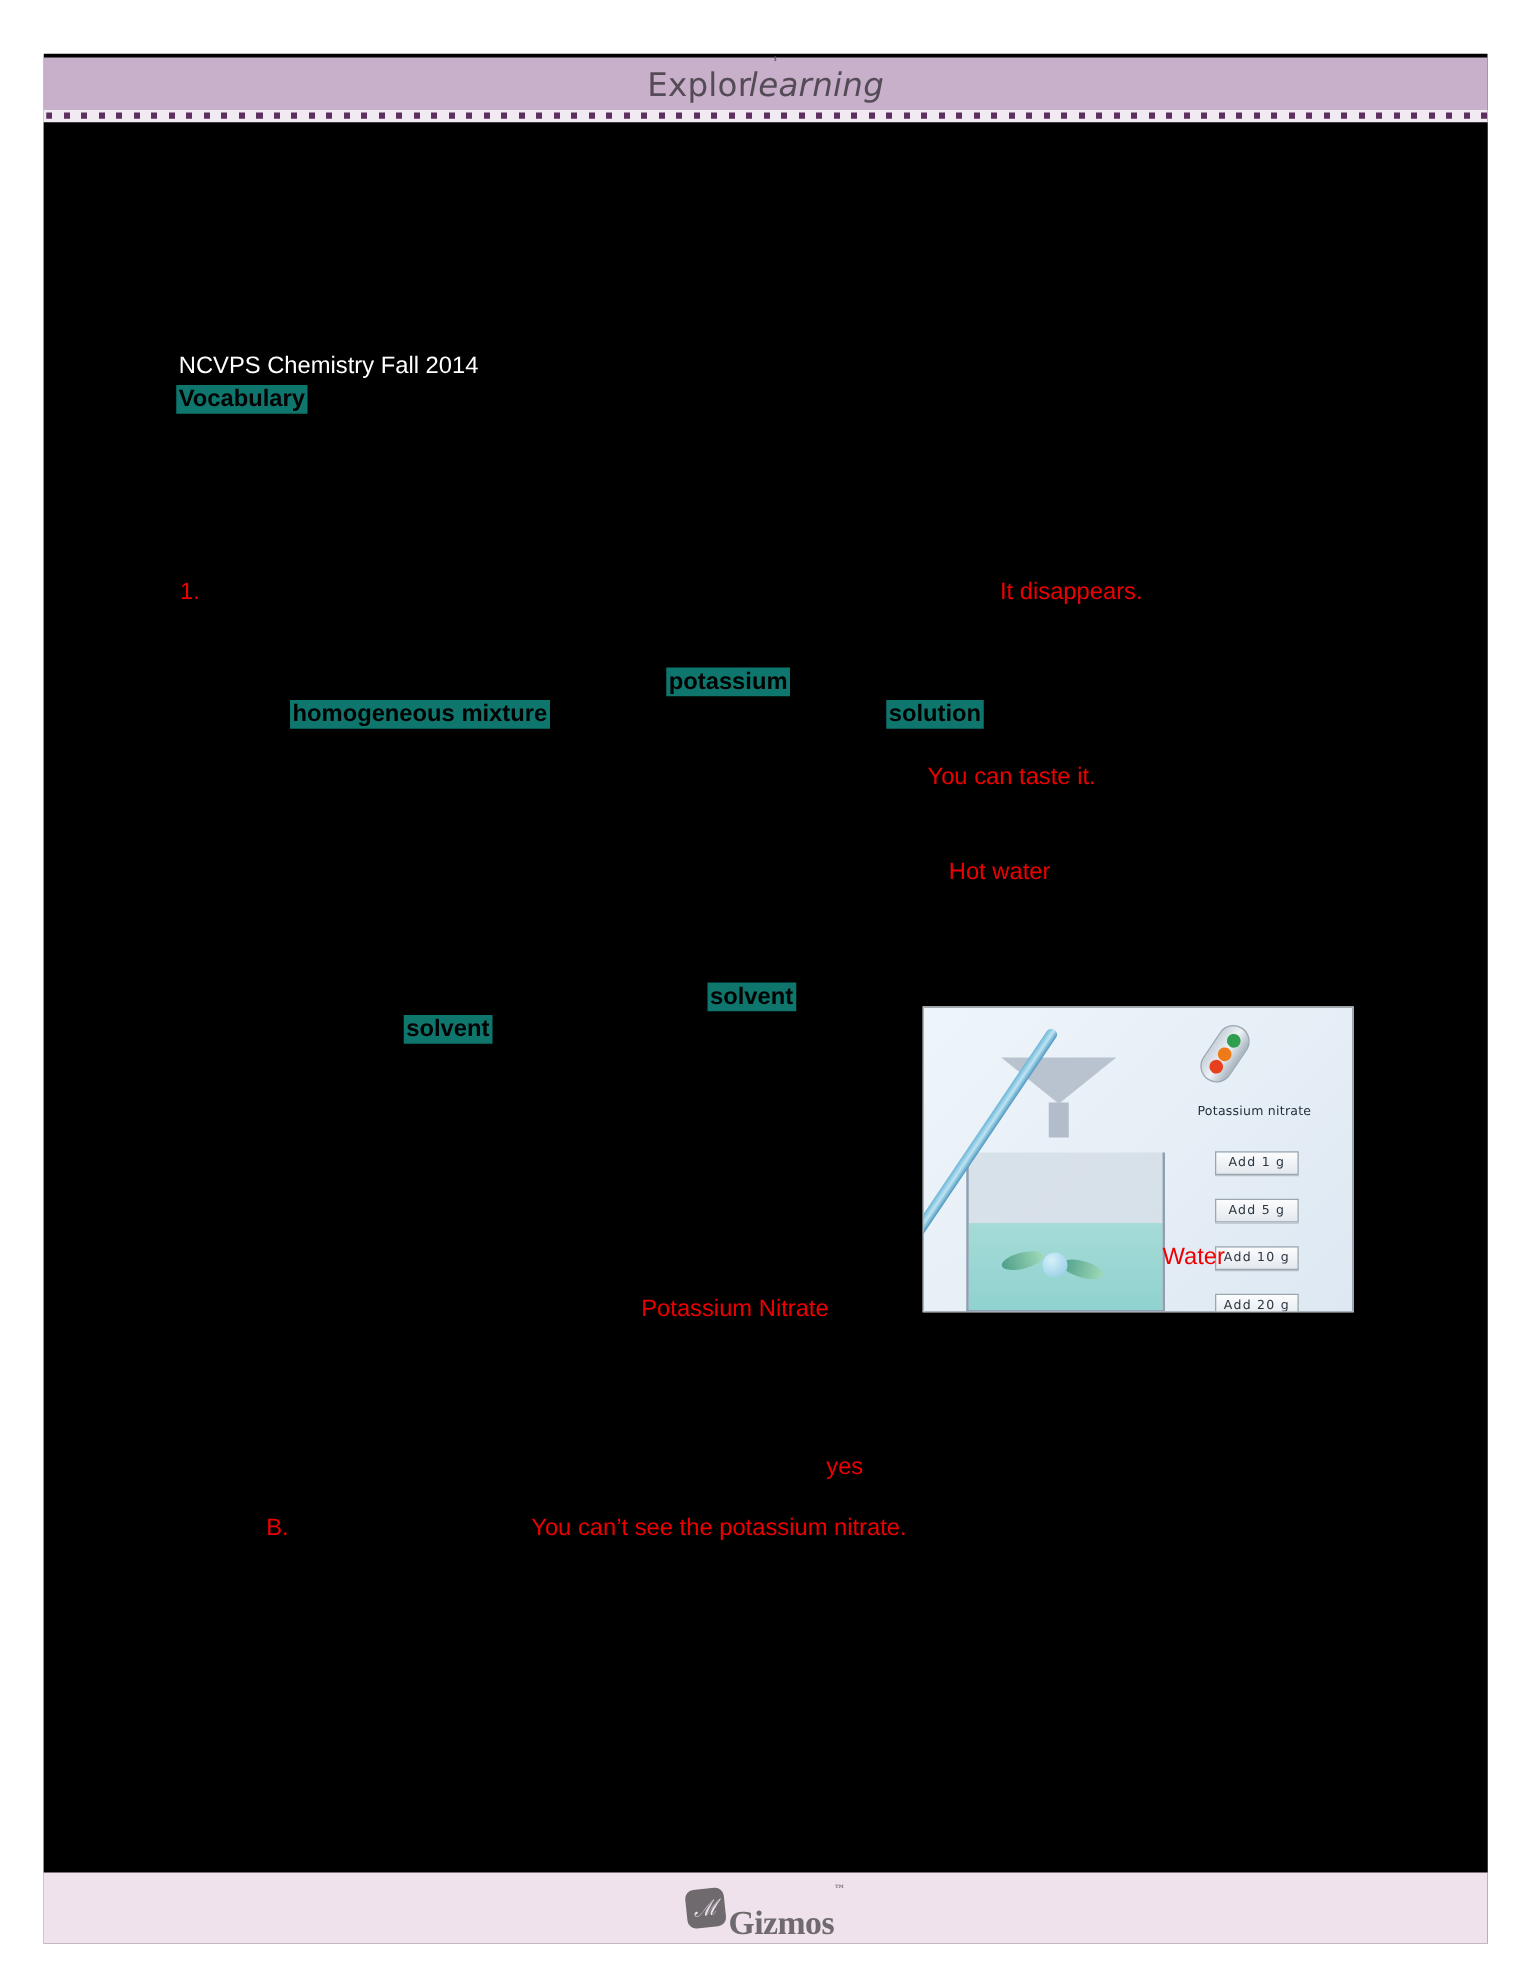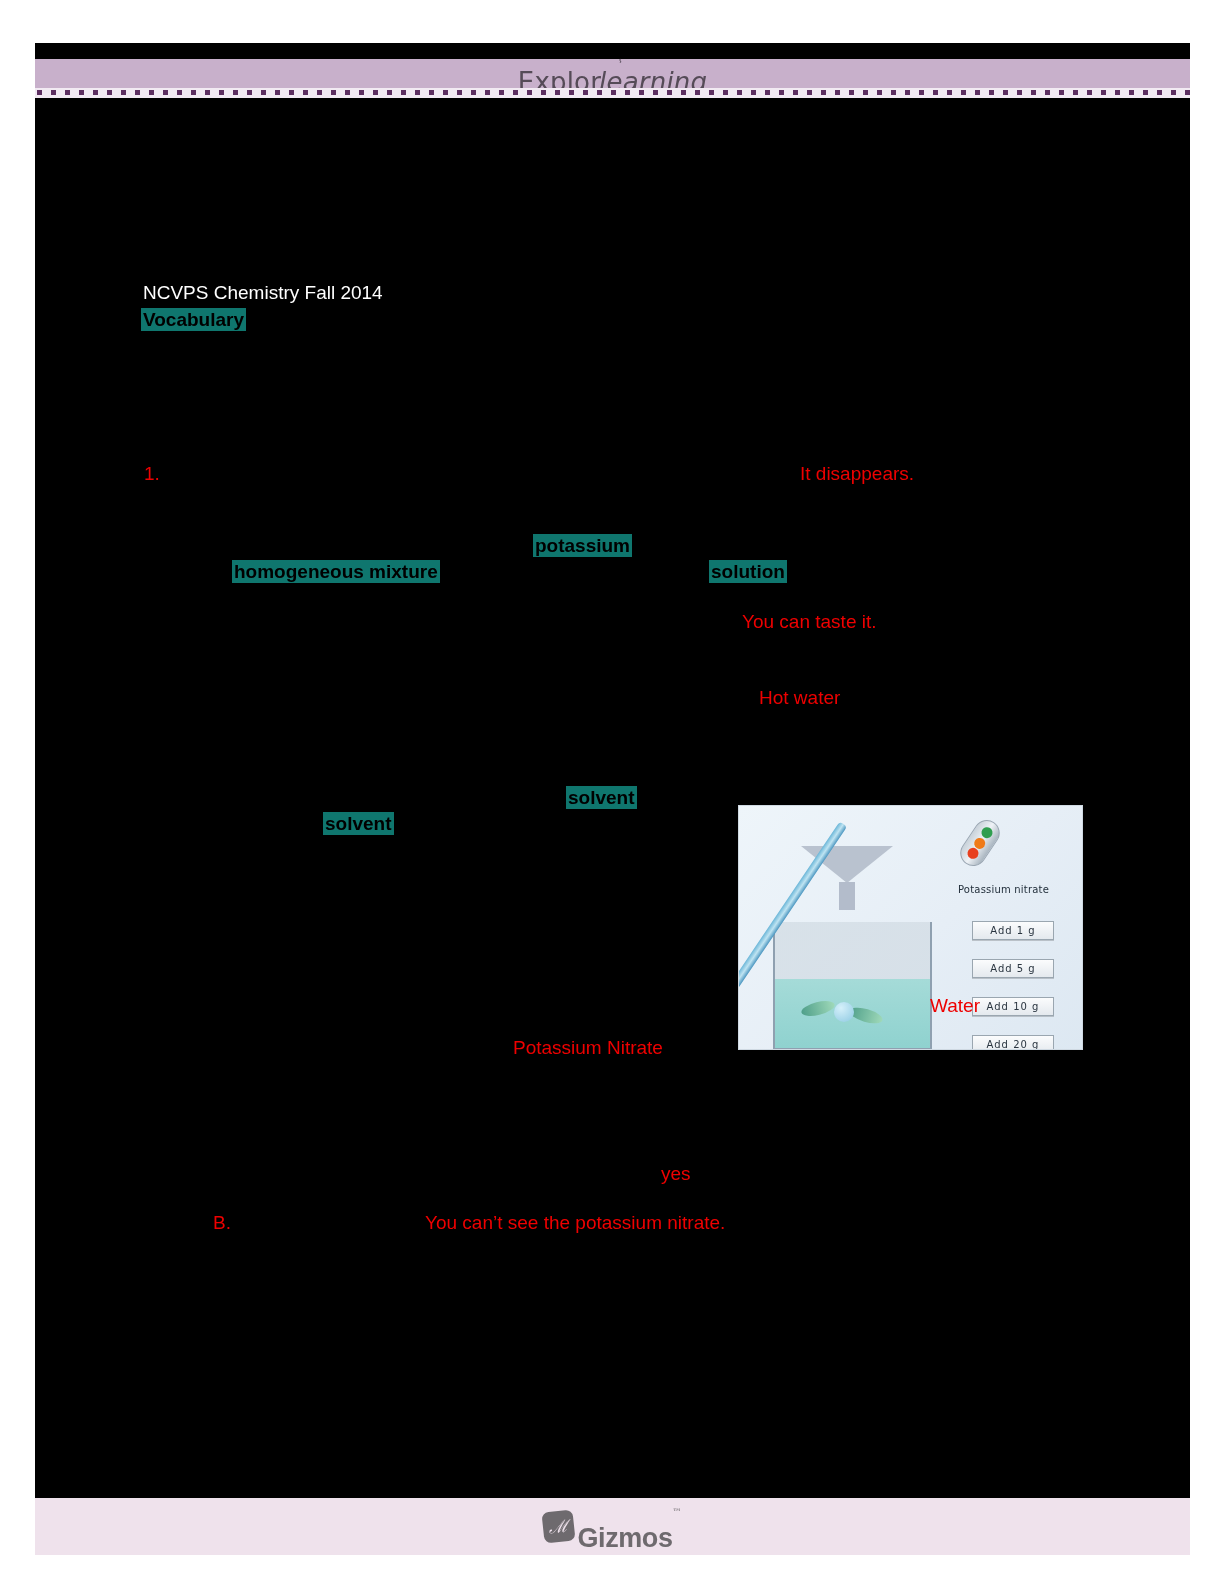--- a/index.html
+++ b/index.html
@@ -22,21 +22,21 @@
     top: 43px;
     width: 1155px;
     height: 1512px;
     background: #000000;
   }
 
   
   #header-bar {
     position: absolute;
     left: 0;
-    top: 16px;
+    top: 3px;
     width: 1155px;
     height: 45px;
     background: #c8b0cb;
     display: flex;
     align-items: center;
     justify-content: center;
   }
   #logo-wrap {
     display: flex;
     align-items: baseline;
@@ -120,21 +120,21 @@
     position: absolute;
     left: 50%;
     top: 48%;
     transform: translate(-50%,-50%);
     color: #efe2ec;
     font-family: "DejaVu Serif", serif;
     font-style: italic;
     font-size: 17px;
   }
   .giz-word {
-    font-family: Liberation Sans, sans-serif;
+    font-family: Liberation Serif, serif;
     font-weight: bold;
     font-size: 27px;
     color: #6e6a6e;
     letter-spacing: -.4px;
     margin-top: 24px;
   }
   .giz-tm {
     font-family: "DejaVu Serif", serif;
     font-size: 9px;
     color: #6e6a6e;
@@ -268,21 +268,21 @@
     left: 219px;
     top: 78px;
     font-family: "DejaVu Sans", sans-serif;
     font-size: 10px;
     color: #23303c;
     letter-spacing: .2px;
   }
   .giz-btn {
     position: absolute;
     left: 233px;
-    width: 82px;
+    width: 67px;
     height: 19px;
     background: linear-gradient(to bottom,#fbfcfd,#e4e9ee);
     border: 1px solid #9aa6b0;
     box-sizing: border-box;
     font-family: "DejaVu Sans", sans-serif;
     font-size: 10px;
     color: #2a3540;
     display: flex;
     align-items: center;
     justify-content: center;

